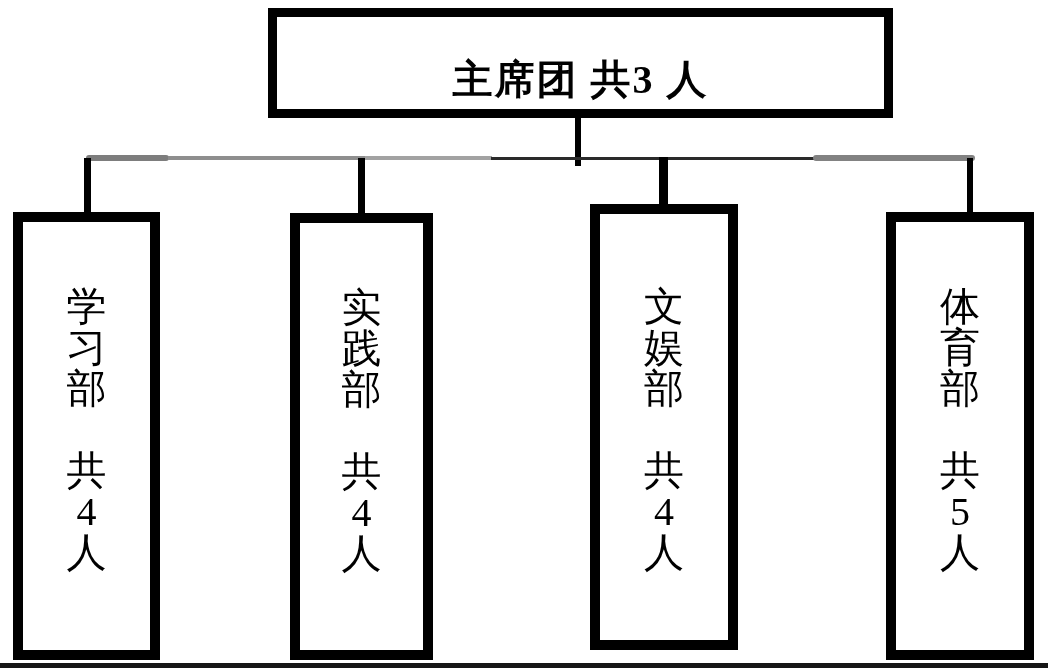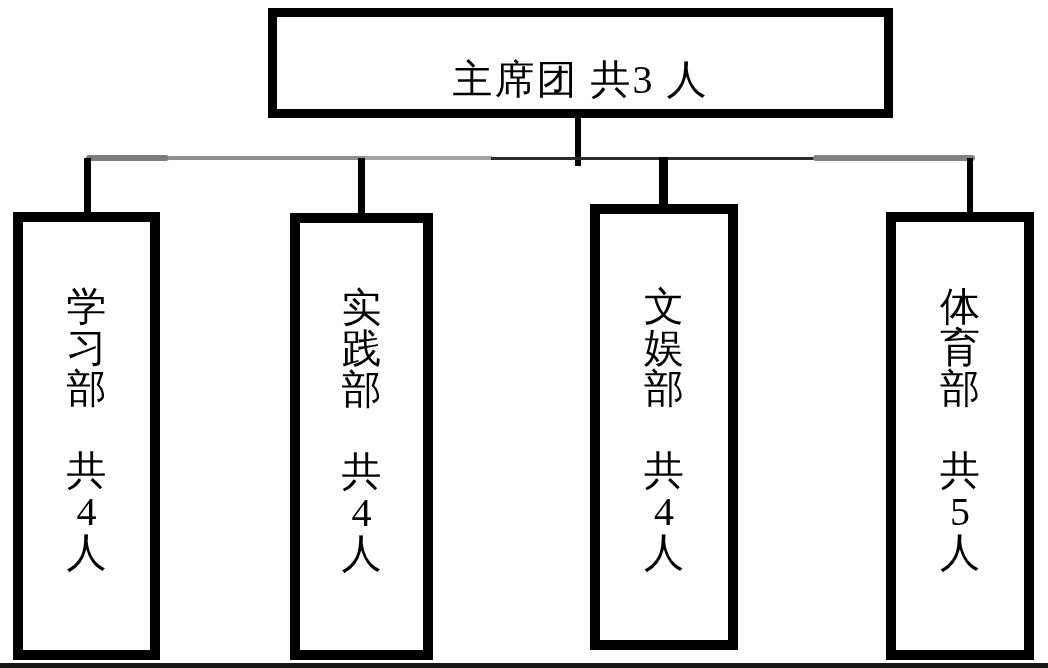--- a/index.html
+++ b/index.html
@@ -24,20 +24,21 @@
     display: flex;
     justify-content: center;
     align-items: flex-end;
     padding-bottom: 2px;
   }
   .top-box .label {
     font-size: 40px;
     color: #000000;
     white-space: pre;
     letter-spacing: 2px;
+    font-weight: bold;
   }
 
   
   .conn { position: absolute; background: #000000; }
   .v-top   { left: 575px; top: 117px; width: 6px; height: 49px; }
   .seg     { position: absolute; }
   .seg-a   { left: 86px;  top: 155px; width: 83px;  height: 6px; background: #7d7d7d; border-radius: 3px; }
   .seg-b   { left: 168px; top: 156px; width: 198px; height: 4px; background: #8e8e8e; }
   .seg-c   { left: 365px; top: 156px; width: 127px; height: 4px; background: #a2a2a2; }
   .seg-d   { left: 491px; top: 157px; width: 323px; height: 3px; background: #2a2a2a; }

